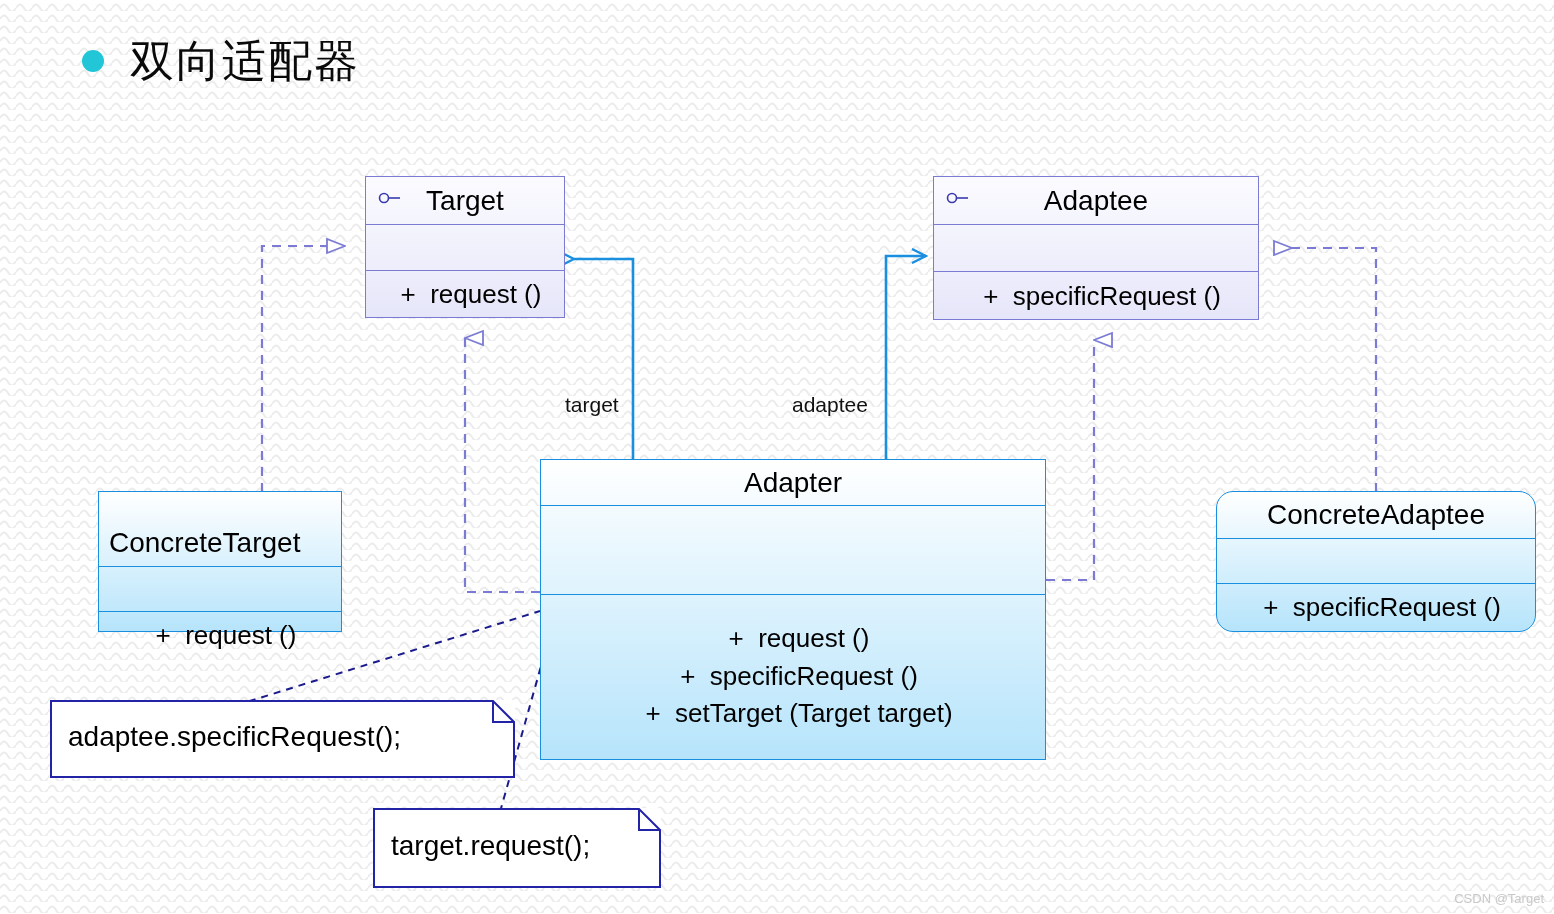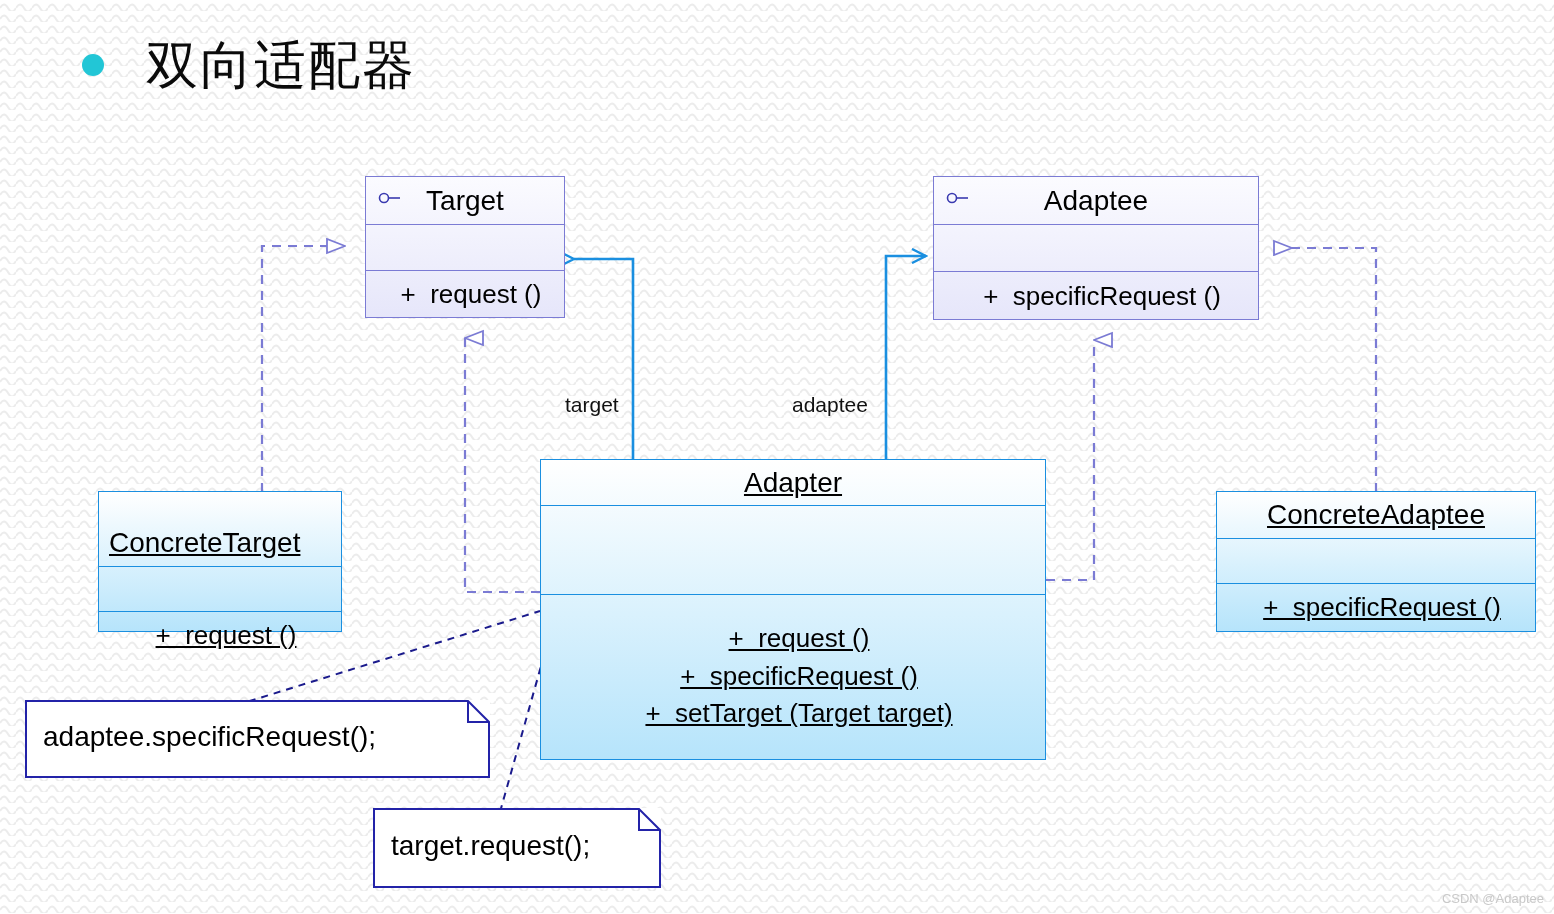--- a/index.html
+++ b/index.html
@@ -42,26 +42,25 @@
   }
   #title-bullet {
     width: 22px; height: 22px;
     border-radius: 50%;
     background: #22c6d6;
     margin-right: 26px;
     flex: 0 0 auto;
   }
   #title-text {
     font-family: "DejaVu Serif", "Liberation Serif", serif;
-    font-size: 52px;
+    font-size: 44px;
     color: #0a0a0a;
     letter-spacing: 2px;
     line-height: 1.05;
     white-space: nowrap;
-    margin-left: 16px;
   }
 
   
   .uml-box {
     position: absolute;
     box-sizing: border-box;
     z-index: 2;
   }
   .uml-box .sec {
     box-sizing: border-box;
@@ -75,21 +74,20 @@
     border: 1.5px solid #7b7bd4;
     background: linear-gradient(to bottom, #fbfbff 0%, #e6e6fa 100%);
   }
   .iface .sec { border-bottom: 1.5px solid #7b7bd4; }
   .iface .sec.last { border-bottom: none; }
 
   
   .cls {
     border: 1.5px solid #1a8fe0;
     background: linear-gradient(to bottom, #ffffff 0%, #b6e4fb 100%);
-    text-decoration: underline;
   }
   .cls .sec { border-bottom: 1.5px solid #1a8fe0; }
   .cls .sec.last { border-bottom: none; }
 
   .name-sec {
     justify-content: center;
     font-size: 28px;
     color: #000;
   }
   .name-sec.left-align { justify-content: flex-start; padding-left: 10px; }
@@ -275,42 +273,42 @@
 <div class="uml-box cls" id="box-concrete-target" style="left:98px; top:491px; width:244px; height:141px;">
   <div class="sec name-sec left-align" style="height:47px;margin-top:28px;">
     <span>ConcreteTarget</span>
   </div>
   <div class="sec attr-sec empty-sec" style="height:45px;"></div>
   <div class="sec op-sec last" style="height:47px;">
     <div class="row">+  request ()</div>
   </div>
 </div>
 
-<div class="uml-box cls" id="box-concrete-adaptee" style="left:1216px; top:491px; width:320px; height:141px;">
+<div class="uml-box cls" id="box-concrete-adaptee" style="left:1216px; top:491px; width:320px; height:141px;border-radius:17px;">
   <div class="sec name-sec" style="height:47px;">
     <span>ConcreteAdaptee</span>
   </div>
   <div class="sec attr-sec empty-sec" style="height:45px;"></div>
   <div class="sec op-sec last" style="height:47px;">
     <div class="row">+  specificRequest ()</div>
   </div>
 </div>
 
 <div class="edge-label" style="left:565px; top:393px;">target</div>
 <div class="edge-label" style="left:792px; top:393px;">adaptee</div>
 
-<div class="note" style="left:25px; top:700px; width:465px; height:78px;">
+<div class="note" style="left:50px; top:700px; width:465px; height:78px;">
   <svg width="465" height="78" viewBox="0 0 465 78" xmlns="http://www.w3.org/2000/svg">
     <path d="M1 1 L443 1 L464 22 L464 77 L1 77 Z" fill="#ffffff" stroke="#2323a8" stroke-width="2"></path>
     <path d="M443 1 L443 22 L464 22" fill="none" stroke="#2323a8" stroke-width="2"></path>
   </svg>
   <div class="note-text">adaptee.specificRequest();</div>
 </div>
 
 <div class="note" style="left:373px; top:808px; width:288px; height:80px;">
   <svg width="288" height="80" viewBox="0 0 288 80" xmlns="http://www.w3.org/2000/svg">
     <path d="M1 1 L266 1 L287 22 L287 79 L1 79 Z" fill="#ffffff" stroke="#2323a8" stroke-width="2"></path>
     <path d="M266 1 L266 22 L287 22" fill="none" stroke="#2323a8" stroke-width="2"></path>
   </svg>
   <div class="note-text">target.request();</div>
 </div>
 
-<div id="watermark">CSDN @Adaptee</div>
+<div id="watermark">CSDN @Target</div>
 
 </body></html>

